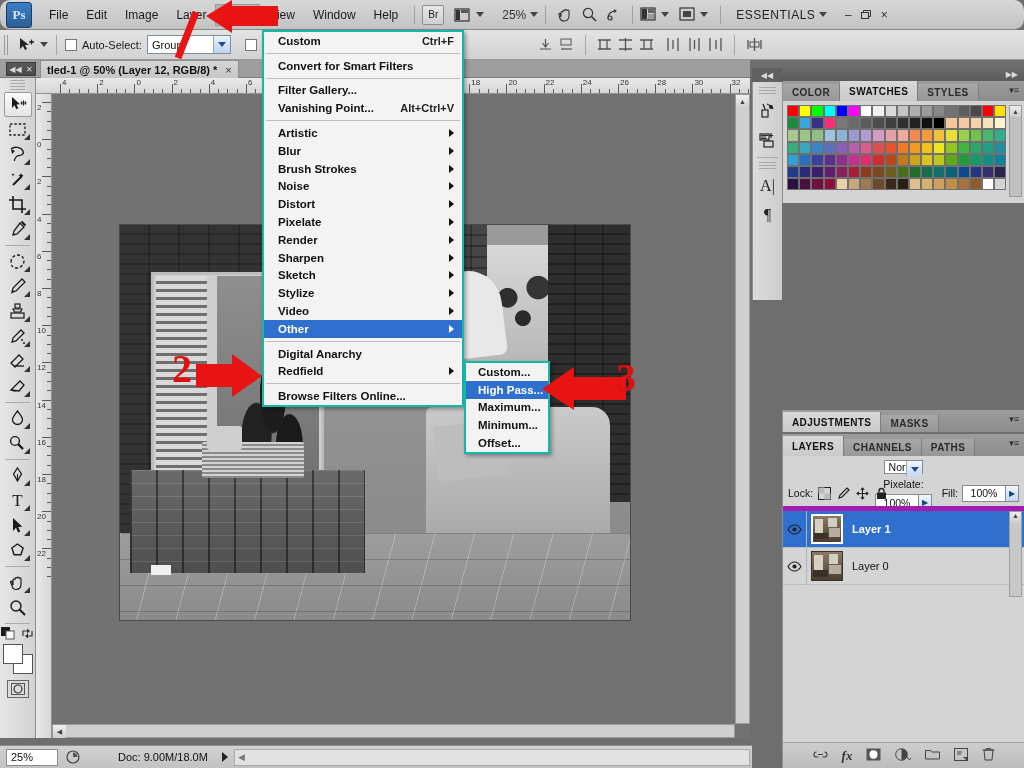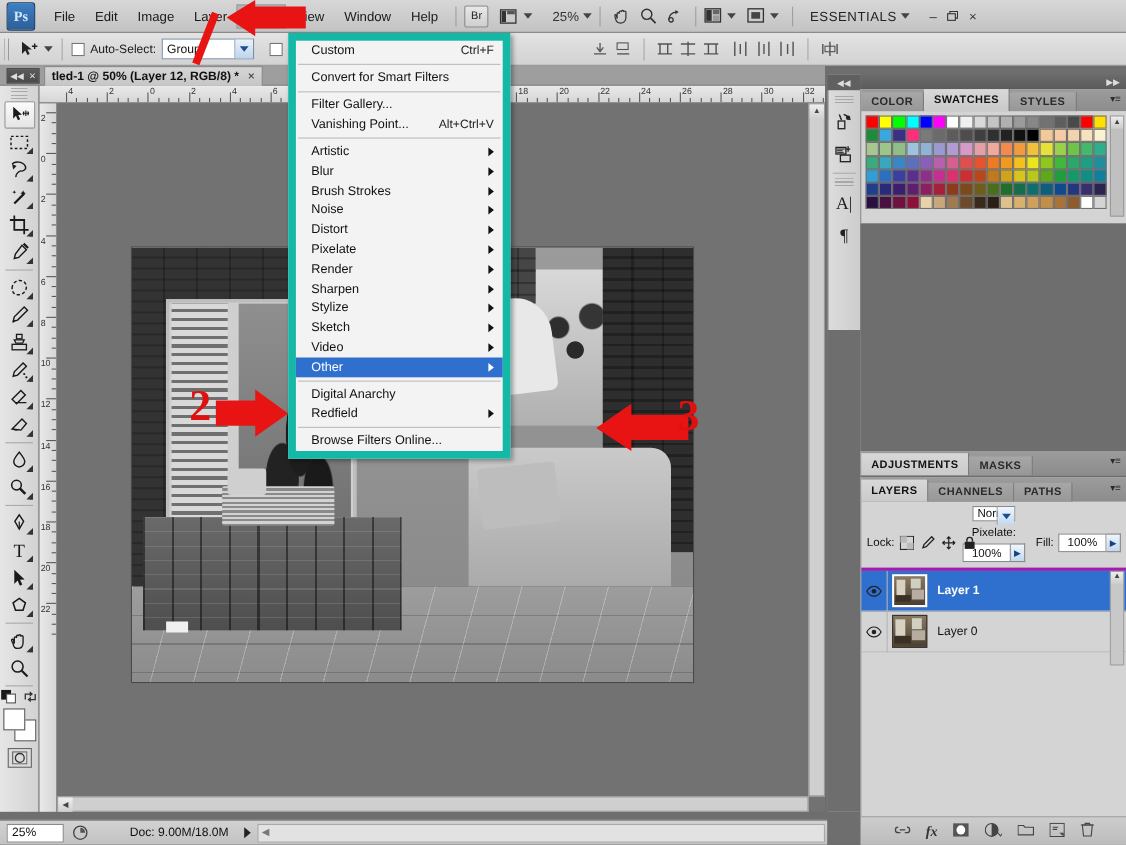--- a/index.html
+++ b/index.html
@@ -12,21 +12,21 @@
     background: #6e6e6e;
     -webkit-font-smoothing: none;
   }
   #app { position: relative; width: 1024px; height: 768px; }
 
   
   .menubar {
     position: absolute; left: 0; top: 0; width: 1024px; height: 30px;
     background: linear-gradient(#d7d7d7, #c3c3c3);
     border-bottom: 1px solid #8a8a8a;
-    display: flex; align-items: center;
+    display: flex; align-items: center; border-radius: 10px;
   }
   .ps-logo {
     width: 26px; height: 26px; margin-left: 6px; margin-right: 8px;
     background: linear-gradient(#3b7fc4, #2d5f96);
     border: 1px solid #1c3e64; border-radius: 3px;
     color: #cfe6ff; font-weight: bold; font-size: 13px;
     display: flex; align-items: center; justify-content: center;
     font-family: "Liberation Serif", serif;
   }
   .mi { padding: 4px 9px; color: #1a1a1a; font-size: 12px; cursor: default; white-space: nowrap; }
@@ -178,22 +178,22 @@
   .ph-tablelines{position:absolute;left:2%;top:62%;width:46%;height:26%;
      background:repeating-linear-gradient(to right,rgba(0,0,0,.45) 0 2px,transparent 2px 26px),
                 repeating-linear-gradient(to bottom,rgba(255,255,255,.12) 0 1px,transparent 1px 13px);}
   .ph-books{position:absolute;left:16%;top:55%;width:20%;height:9%;
      background:repeating-linear-gradient(to bottom,#d2d2d2 0 2px,#8a8a8a 2px 4px);border-radius:2px;}
   .ph-clock{position:absolute;left:17%;top:51%;width:7%;height:6%;background:#cfcfcf;border-radius:3px;}
   .ph-whitebox{position:absolute;left:6%;top:86%;width:4%;height:2.5%;background:#f0f0f0;}
 
   
   .menu{
-    position:absolute; background:#f3f3f3; border:7px solid #14b8a6;
-    box-shadow:2px 2px 4px rgba(0,0,0,.35); font-size:11.5px; color:#111;
+    position:absolute; background:#f3f3f3; border:2px solid #14b8a6;
+    box-shadow:2px 2px 4px rgba(0,0,0,.35); font-size:11.5px; color:#111;font-weight:bold;
   }
   #filtermenu{ left:262px; top:30px; width:202px; }
   .mrow{
     height:17.8px; display:flex; align-items:center; padding:0 8px 0 14px;
     position:relative; white-space:nowrap; cursor:default;
   }
   .mrow.hl{background:#2f6fce;color:#fff;}
   .mrow .lbl{flex:1;}
   .mrow .sc{color:#222;font-size:11px;margin-left:16px;}
   .mrow .arrow{
@@ -247,21 +247,21 @@
   }
   .blendsel .arw{position:absolute;right:0;top:0;width:16px;height:16px;background:linear-gradient(#f0f6fd,#c4d8ee);
     border-left:1px solid #9ab;display:flex;align-items:center;justify-content:center;}
   .blendsel .arw i{width:0;height:0;border-left:4px solid transparent;border-right:4px solid transparent;border-top:5px solid #1a4d8f;}
   .minilbl{font-size:10.5px;color:#111;}
   .numfield{width:44px;height:17px;border:1px solid #8a8a8a;background:#fff;font-size:10.5px;color:#111;
      display:flex;align-items:center;justify-content:center;}
   .spin{width:13px;height:17px;background:linear-gradient(#f0f6fd,#c4d8ee);border:1px solid #8a8a8a;border-left:none;
      display:flex;align-items:center;justify-content:center;font-size:8px;color:#14447f;}
   .lockico{width:15px;height:15px;display:flex;align-items:center;justify-content:center;font-size:11px;color:#222;}
-  .layerlist{margin-top:12px;border-top:3px solid #a21caf;}
+  .layerlist{margin-top:2px;border-top:5px solid #a21caf;}
   .layeritem{display:flex;align-items:center;height:37px;border-bottom:1px solid #bdbdbd;position:relative;}
   .layeritem.sel{background:#2f6fce;}
   .eye{width:24px;height:37px;display:flex;align-items:center;justify-content:center;border-right:1px solid #b4b4b4;}
   .thumb{width:32px;height:30px;margin-left:4px;border:1px solid #333;overflow:hidden;position:relative;background:#6a5a48;}
   .layeritem.sel .thumb{border:2px solid #fff;}
   .lname{margin-left:9px;font-size:11px;color:#111;}
   .layeritem.sel .lname{color:#fff;font-weight:bold;}
   .layerscroll{position:absolute;right:2px;top:0;width:13px;height:86px;background:#c8c8c8;border:1px solid #9f9f9f;}
   .layerfooter{position:absolute;left:0;bottom:0;width:242px;height:26px;
      background:linear-gradient(#cdcdcd,#bcbcbc);border-top:1px solid #a0a0a0;
@@ -863,25 +863,25 @@
       </div>
       <div class="mrow">
         <span class="lbl">Render</span>
         <span class="arrow"></span>
       </div>
       <div class="mrow">
         <span class="lbl">Sharpen</span>
         <span class="arrow"></span>
       </div>
       <div class="mrow">
+        <span class="lbl">Sketch</span>
+        <span class="arrow"></span>
+      </div>
+      <div class="mrow">
         <span class="lbl">Stylize</span>
-        <span class="arrow"></span>
-      </div>
-      <div class="mrow">
-        <span class="lbl">Sketch</span>
         <span class="arrow"></span>
       </div>
       <div class="mrow">
         <span class="lbl">Video</span>
         <span class="arrow"></span>
       </div>
       <div class="mrow hl">
         <span class="lbl">Other</span>
         <span class="arrow"></span>
       </div>
@@ -889,20 +889,37 @@
       <div class="mrow">
         <span class="lbl">Digital Anarchy</span>
       </div>
       <div class="mrow">
         <span class="lbl">Redfield</span>
         <span class="arrow"></span>
       </div>
       <div class="msep"></div>
       <div class="mrow">
         <span class="lbl">Browse Filters Online...</span>
+      </div>
+    </div>
+  <div class="menu" id="submenu">
+      <div class="mrow">
+        <span class="lbl">Custom...</span>
+      </div>
+      <div class="mrow hl">
+        <span class="lbl">High Pass...</span>
+      </div>
+      <div class="mrow">
+        <span class="lbl">Maximum...</span>
+      </div>
+      <div class="mrow">
+        <span class="lbl">Minimum...</span>
+      </div>
+      <div class="mrow">
+        <span class="lbl">Offset...</span>
       </div>
     </div>
 
   <div class="icondock">
     <div style="height:16px;"></div>
     <div class="dockgrip"></div>
     <div class="dockico">
       <svg width="19" height="19" viewBox="0 0 19 19">
           <path d="M5 2l2 5M9 2c3 1 5 3 6 5" stroke="#222" stroke-width="1.3" fill="none"></path>
           <rect x="4" y="8" width="6" height="7" fill="none" stroke="#222" stroke-width="1.2"></rect>

